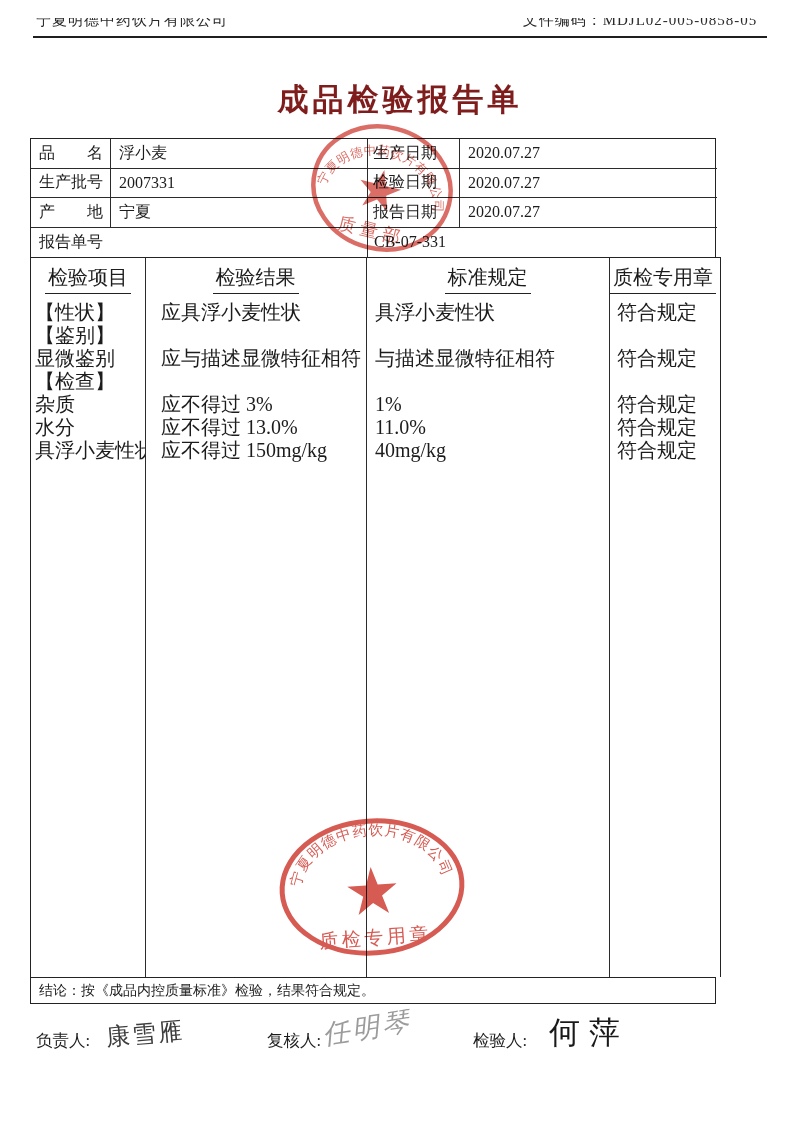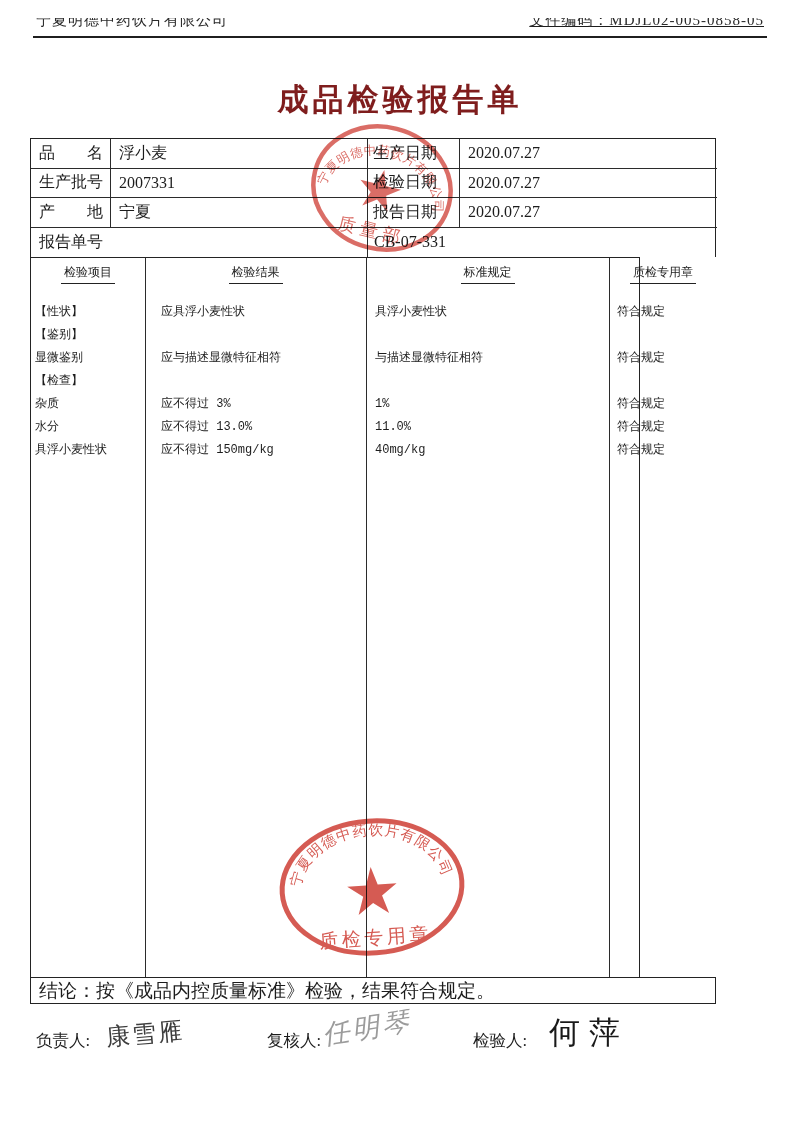--- a/index.html
+++ b/index.html
@@ -4,60 +4,60 @@
 <style>
   * { margin:0; padding:0; box-sizing:border-box; }
   html,body { background:#ffffff; }
   body { font-family:"Liberation Serif","DejaVu Serif",serif; color:#1c1c1c; }
   .page { position:relative; width:800px; height:1131px; background:#ffffff; overflow:hidden; }
 
   
   .hdr-clip { position:absolute; top:18px; height:16px; overflow:hidden; }
   .hdr-clip span { display:block; margin-top:-7px; font-size:15px; letter-spacing:1px; color:#2a2a2a; white-space:nowrap; }
   .hdr-left  { left:36px; width:260px; }
-  .hdr-right { right:36px; width:280px; text-align:right;text-decoration:underline; }
+  .hdr-right { right:20px; width:280px; text-align:center; }
   .hdr-rule { position:absolute; left:33px; top:36px; width:734px; border-top:2px solid #1f1f1f; }
 
   
   .title { position:absolute; left:0; top:79px; width:100%; text-align:center;
            font-size:31px; font-weight:700; letter-spacing:4px; color:#7f1d1d; }
 
   
   .info-table { position:absolute; left:30px; top:138px; width:686px; height:119px;
                 border:1.6px solid #232323; border-bottom:none;
                 display:grid; grid-template-columns:80px 257px 92px 257px; grid-auto-rows:29.55px;
                 font-size:16px; }
   .cell { display:flex; align-items:center; padding-left:8px; white-space:pre; overflow:hidden; }
   .cell.lbl2 { padding-left:5px; }
   .cell.val  { padding-left:8px; }
   .br { border-right:1.2px solid #2b2b2b; }
   .bb { border-bottom:1.2px solid #2b2b2b; }
   .span2 { grid-column:span 2; }
   .pl6 { padding-left:6px; }
 
   
-  .result-table { position:absolute; left:30px; top:257px; width:610px; height:720px;
-                  border:1.6px solid #232323; border-bottom:none; font-size:12px;font-family:Liberation Mono, monospace; }
+  .result-table { position:absolute; left:30px; top:257px; width:691px; height:720px;
+                  border:1.6px solid #232323; border-bottom:none; font-size:20px; }
   .rt-vline { position:absolute; top:0; bottom:0; width:0; border-left:1.2px solid #2b2b2b; }
   .v1 { left:114px; } .v2 { left:335px; } .v3 { left:578px; }
   .rt-header { position:absolute; left:0; top:6px; width:100%;
                display:grid; grid-template-columns:114px 221px 243px 108px; }
   .rt-header .hc { text-align:center; }
   .rt-header .hc span { display:inline-block; border-bottom:1.2px solid #222; padding:0 3px 2px; }
   .rt-rows { position:absolute; left:0; top:43px; width:100%; }
   .rt-row { display:grid; grid-template-columns:114px 221px 243px 108px; height:23px; line-height:23px; }
   .rt-row .c1 { padding-left:4px; white-space:nowrap; overflow:hidden; }
   .rt-row .c2 { padding-left:16px; white-space:nowrap; overflow:hidden; }
   .rt-row .c3 { padding-left:9px; white-space:nowrap; overflow:hidden; }
   .rt-row .c4 { padding-left:8px; white-space:nowrap; overflow:hidden; }
 
   
   .conclusion-box { position:absolute; left:30px; top:977px; width:686px; height:27px;
                     border:1.6px solid #232323; display:flex; align-items:center;
-                    padding-left:8px; font-size:19px; white-space:nowrap; }
+                    padding-left:8px; font-size:14px; white-space:nowrap; }
 
   
   .sig-label { position:absolute; font-size:16.5px; color:#1c1c1c; white-space:nowrap; }
   .sig-name  { position:absolute; white-space:nowrap; }
   .lab-resp { left:36px;  top:1030px; }
   .lab-rev  { left:267px; top:1030px; }
   .lab-insp { left:473px; top:1030px; }
   .name-resp { left:106px; top:1018px; font-size:24px; color:#3d3d3d;
                transform:rotate(-5deg); letter-spacing:2px; }
   .name-rev  { left:322px; top:1010px; font-size:27px; color:#9b9b9b; font-style:italic;

